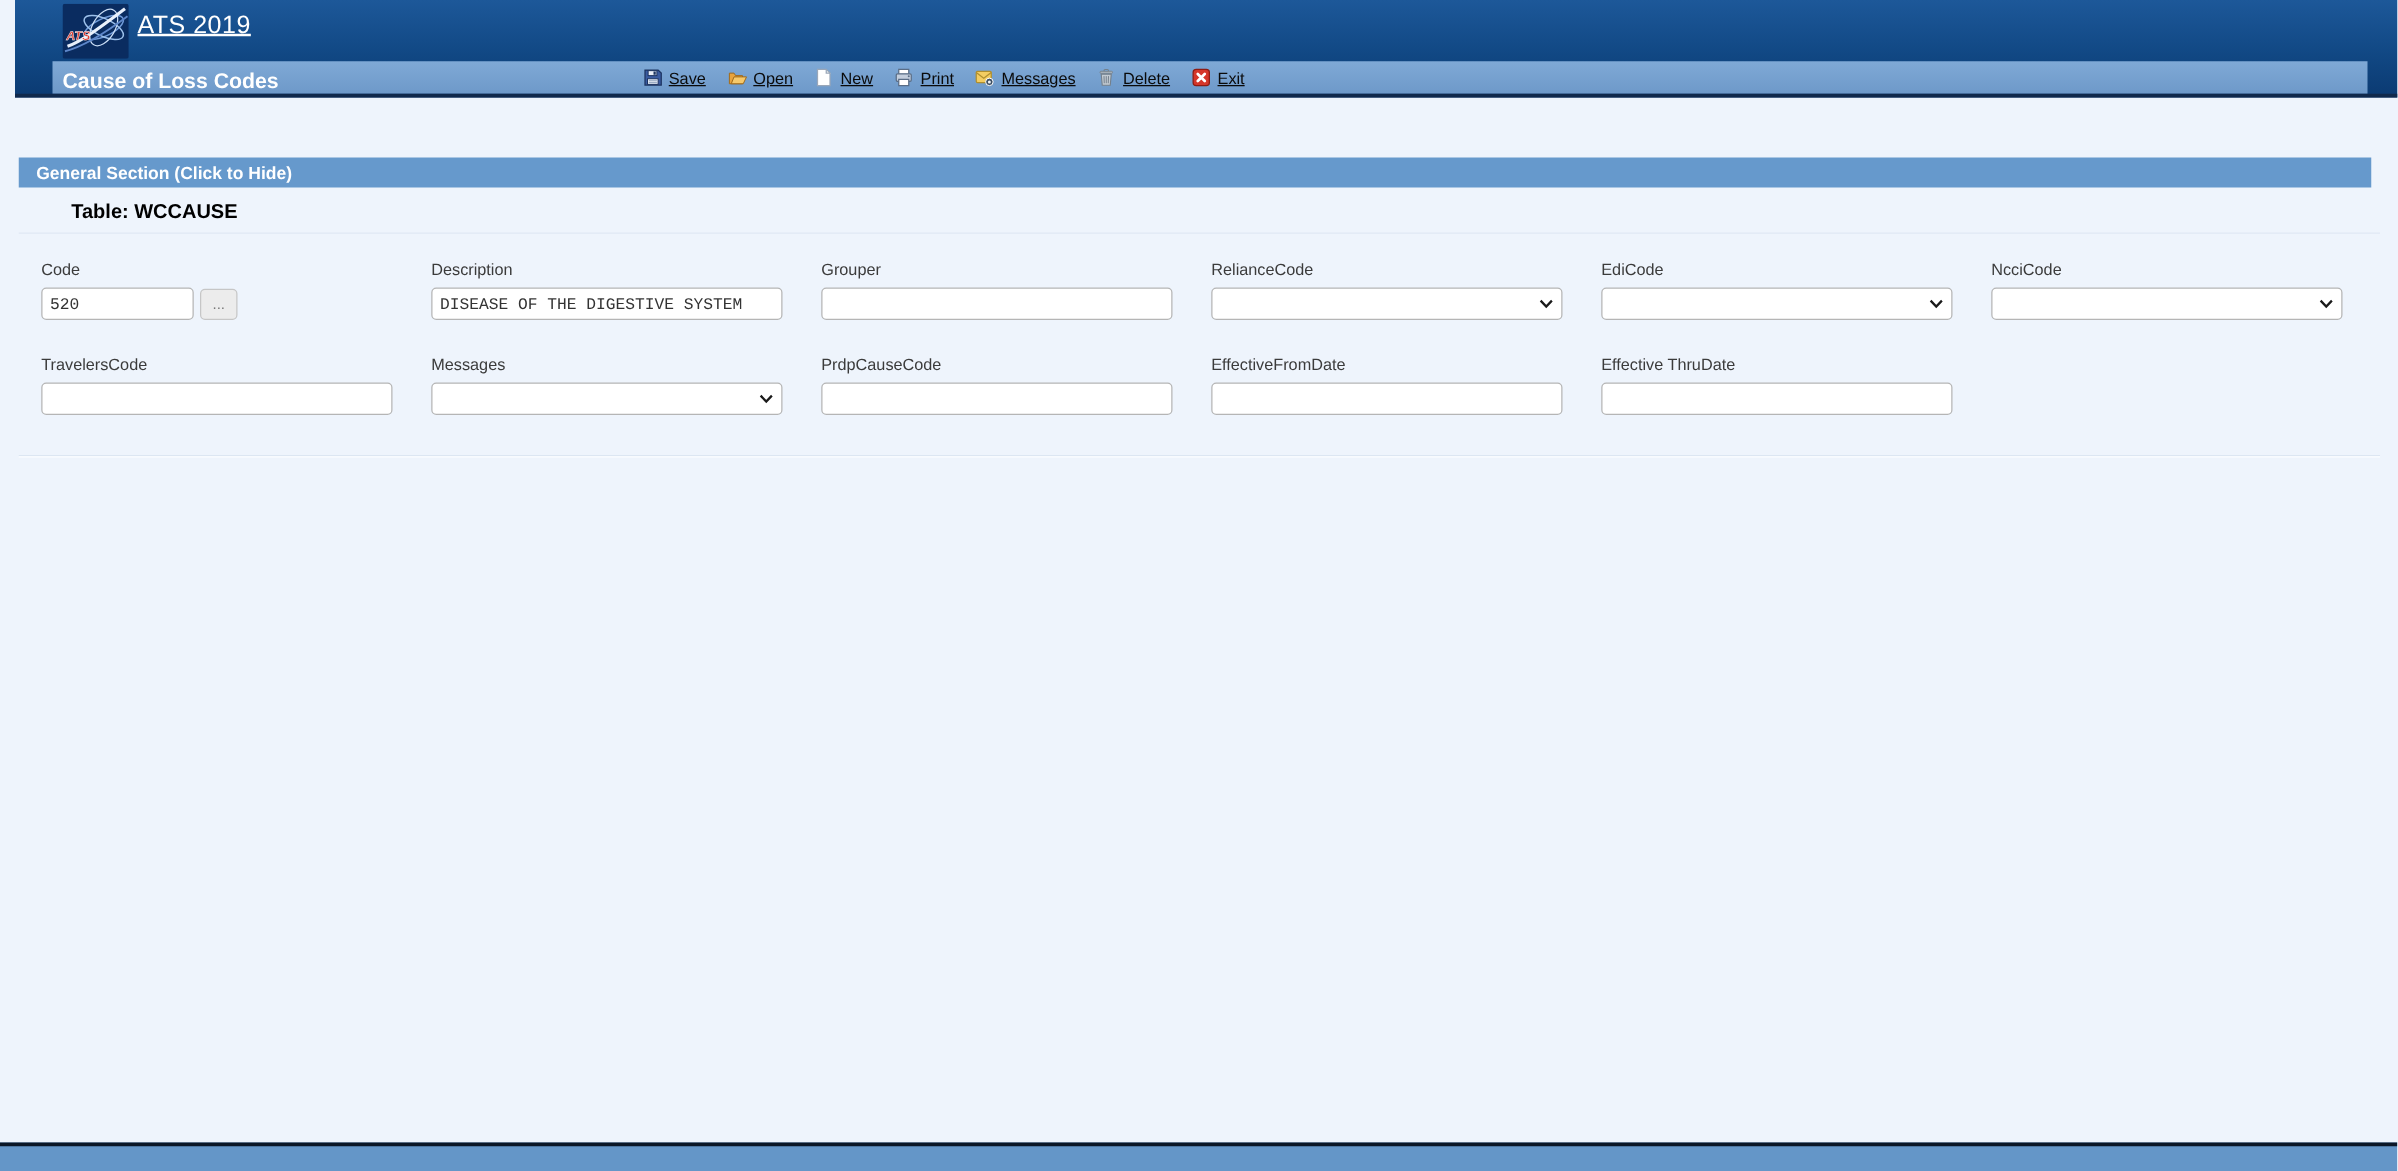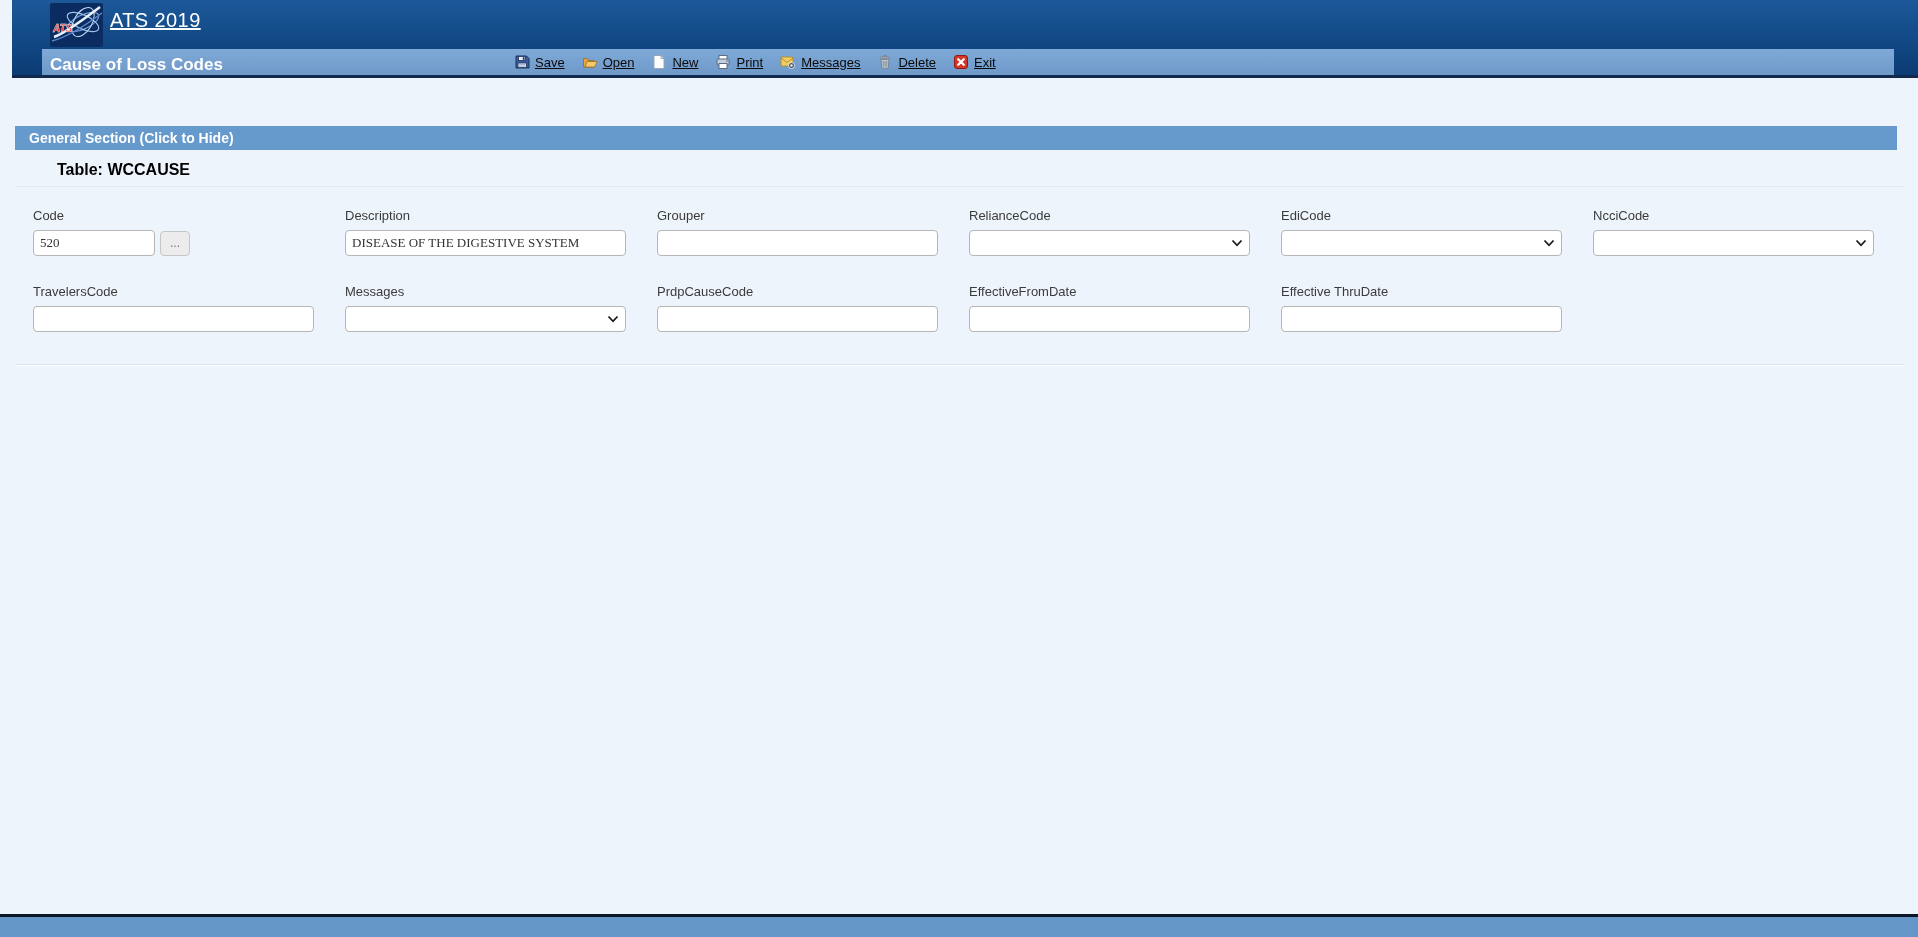--- a/index.html
+++ b/index.html
@@ -25,21 +25,21 @@
   .section-header { position:absolute; left:15px; top:126px; width:1882px; height:24px; box-sizing:border-box;
     background:#6699cc; color:#ffffff; font-weight:bold; font-size:14px; line-height:24px; padding-left:14px; cursor:pointer; }
   .table-label { position:absolute; left:22px; top:161px; font-size:16px; font-weight:bold; color:#000000;margin-left:35px; }
   .rule-1 { position:absolute; left:15px; right:14px; top:186px; border-top:1px solid #dfe8f4; }
 
   .form-grid { position:absolute; left:33px; top:208px; display:grid;
     grid-template-columns:repeat(6,281px); column-gap:31px; row-gap:28px; }
   .field-label { font-size:13px; font-weight:normal; color:#3b3b3b; margin-bottom:7px; }
   .text-input, .select-input { box-sizing:border-box; height:26px; width:100%;
     border:1px solid #b5b5b5; border-radius:4px; background:#ffffff;
-    font-family:Liberation Serif, serif; font-size:13px; color:#333333; padding:0 6px; outline:none; }
+    font-family:Liberation Mono, monospace; font-size:13px; color:#333333; padding:0 6px; outline:none; }
   .code-row { display:flex; align-items:center; }
   .code-input { width:122px; }
   .lookup-btn { box-sizing:border-box; margin-left:5px; width:30px; height:25px;
     border:1px solid #c6c6c6; border-radius:4px; background:#ececec; color:#777777;
     font-size:12px; line-height:1; cursor:pointer; font-family:"Liberation Sans", sans-serif; }
   .select-wrap { position:relative; }
   .select-input { appearance:none; -webkit-appearance:none; -moz-appearance:none; padding-right:24px; }
   .chev { position:absolute; right:7px; top:9px; pointer-events:none; }
 
   .rule-2 { position:absolute; left:15px; right:14px; top:364px;

